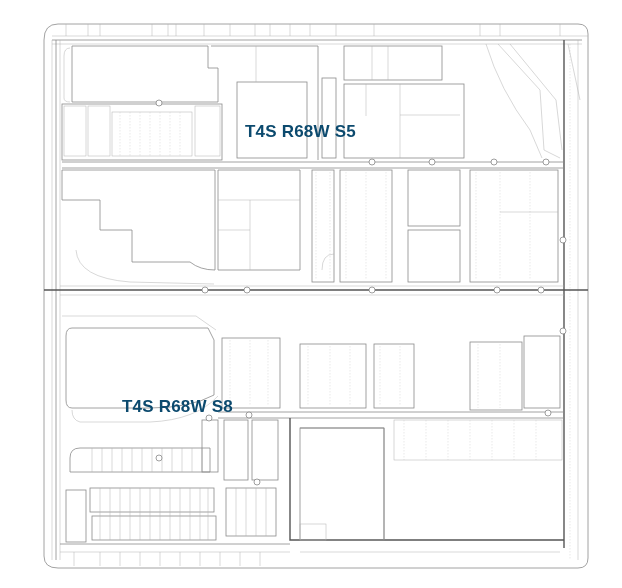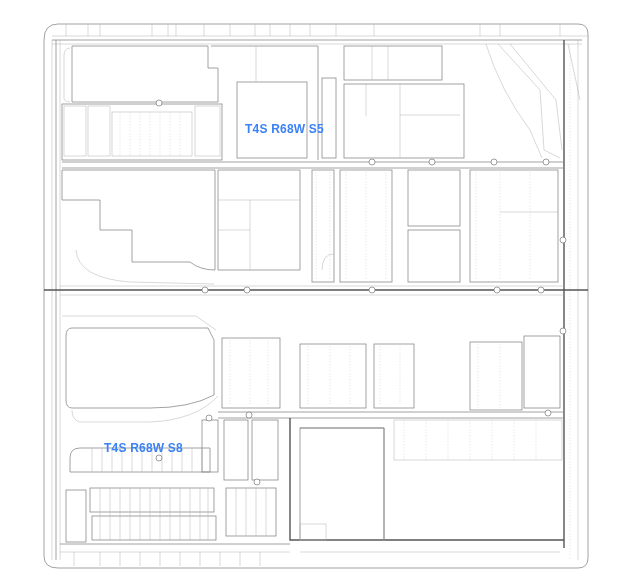--- a/index.html
+++ b/index.html
@@ -1,18 +1,18 @@
 <!DOCTYPE html>
 <html><head>
 <meta charset="utf-8">
 <style>
   html,body{margin:0;padding:0;background:#ffffff;}
   body{width:622px;height:588px;overflow:hidden;position:relative;font-family:"Liberation Sans",sans-serif;}
   #map{position:absolute;left:0;top:0;width:622px;height:588px;}
-  .sec-label{position:absolute;font-family:"Liberation Sans",sans-serif;font-weight:bold;color:#3b82f6;font-size:12px;letter-spacing:0.2px;white-space:nowrap;}
+  .sec-label{position:absolute;font-family:"Liberation Sans",sans-serif;font-weight:bold;color:#0c4a6e;font-size:17px;letter-spacing:0.2px;white-space:nowrap;}
   svg .b{stroke:#8a8a8a;stroke-width:0.8;fill:none;}
   svg .t{stroke:#b0b0b0;stroke-width:0.5;fill:none;}
   svg .h{stroke:#555;stroke-width:1.4;fill:none;}
   svg .d{stroke:#c8c8c8;stroke-width:0.4;fill:none;stroke-dasharray:1.5 1.5;}
   svg .c{stroke:#777;stroke-width:0.7;fill:#fff;}
 </style>
 </head>
 <body>
 
 <div id="map">
@@ -236,14 +236,14 @@
     <circle cx="563" cy="331" r="3"></circle>
     <circle cx="159" cy="458" r="3"></circle>
     <circle cx="209" cy="418" r="3"></circle>
     <circle cx="249" cy="415" r="3"></circle>
     <circle cx="257" cy="482" r="3"></circle>
     <circle cx="548" cy="413" r="3"></circle>
   </g>
 </svg>
 
 <div class="sec-label" style="left:245px;top:122px;">T4S R68W S5</div>
-<div class="sec-label" style="left:104px;top:397px;margin-top:44px;">T4S R68W S8</div>
+<div class="sec-label" style="left:122px;top:397px;">T4S R68W S8</div>
 </div>
 
 </body></html>

